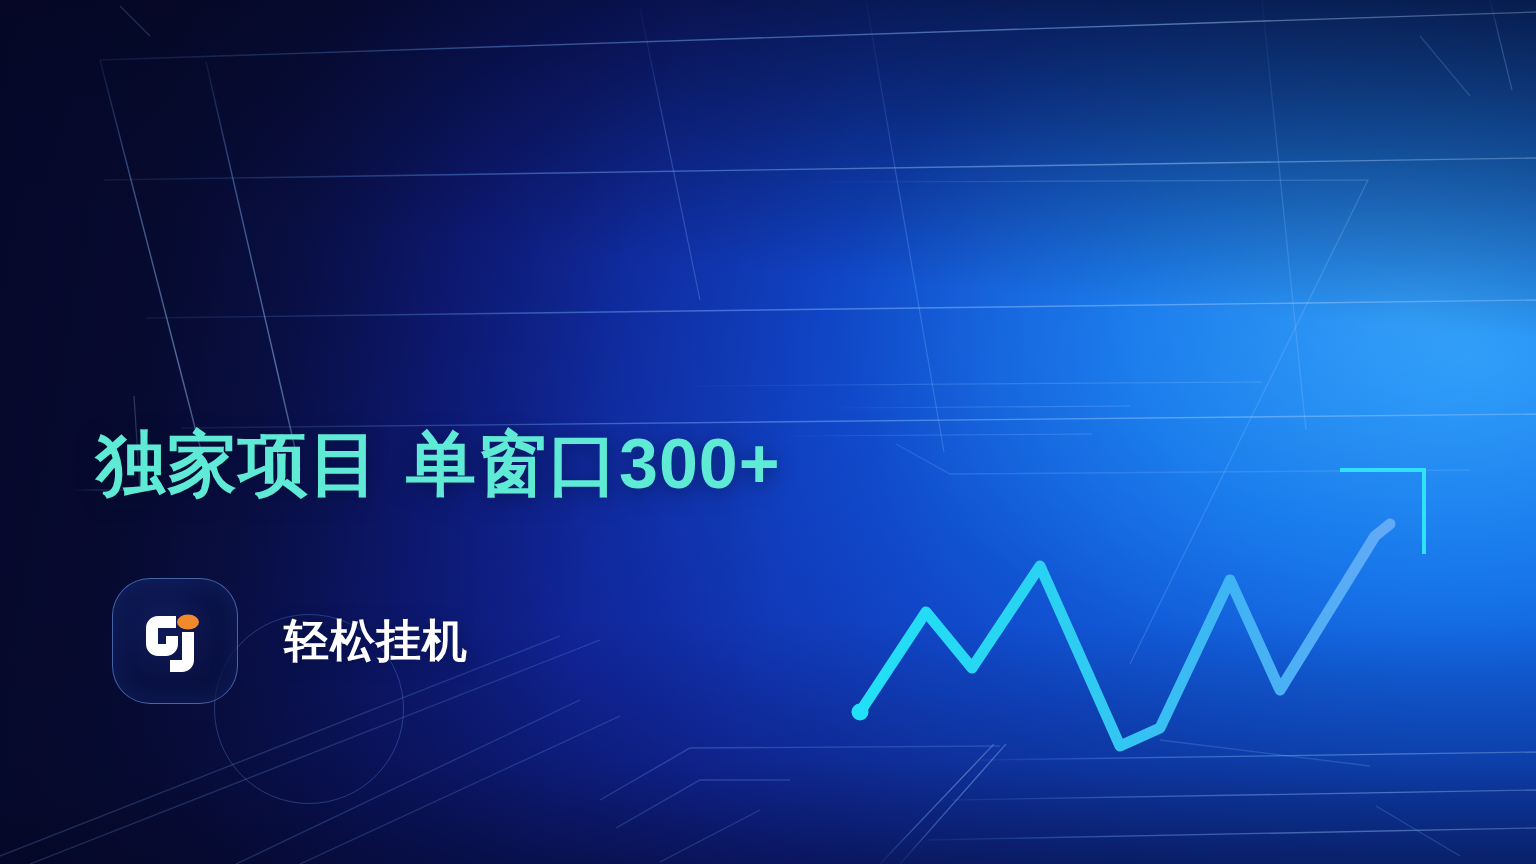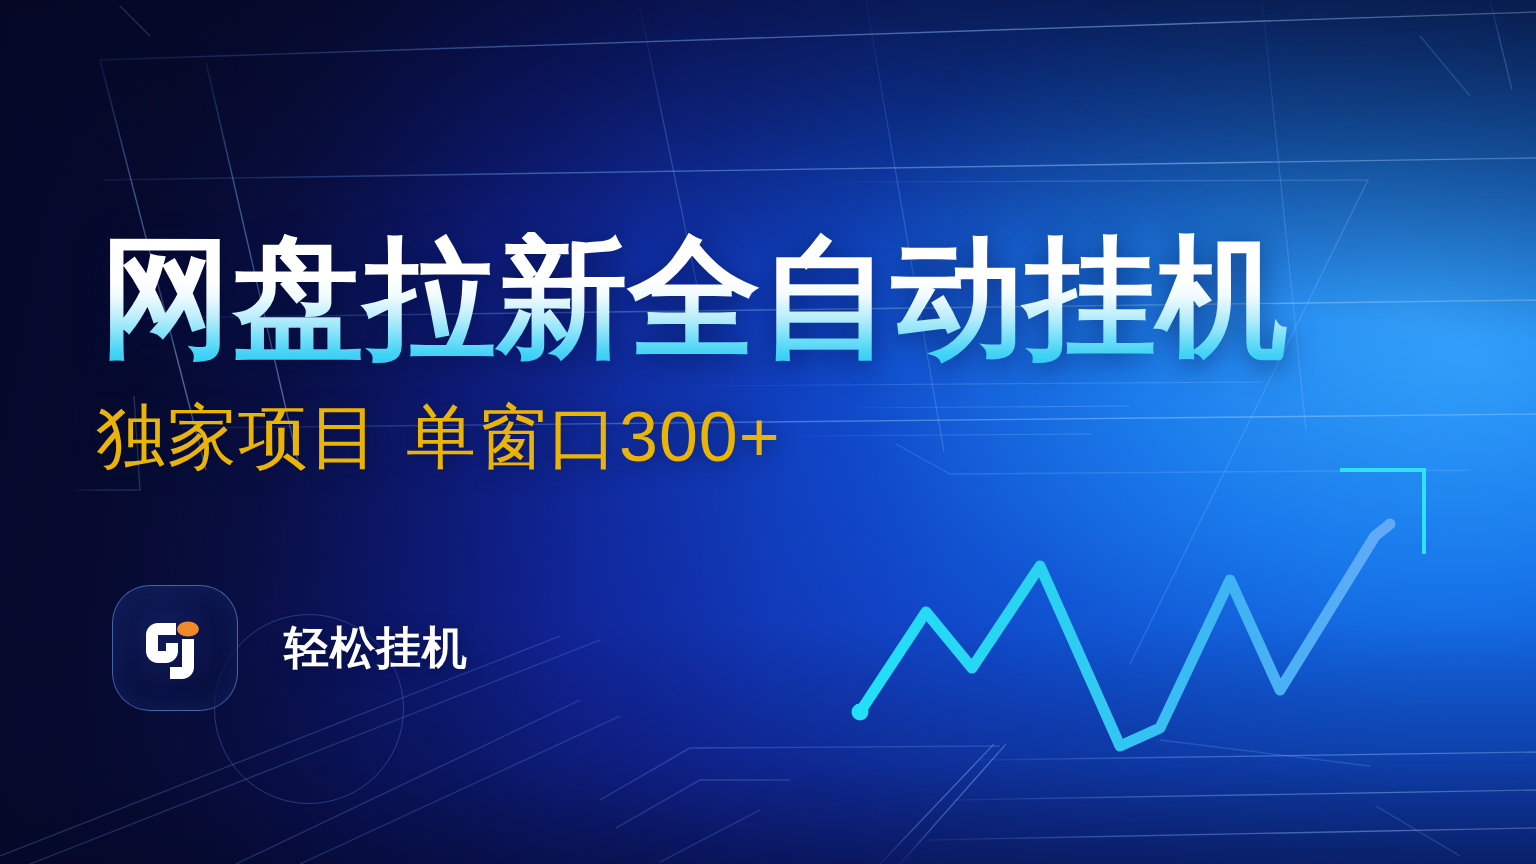--- a/index.html
+++ b/index.html
@@ -86,40 +86,39 @@
     -webkit-text-fill-color: transparent;
     filter: drop-shadow(0 6px 14px rgba(2,10,60,0.55));
     transform: scaleX(1.0);
     transform-origin: left top;
   }
 
   
   .subtitle {
     position: absolute;
     left: 96px;
-    top: 402px;
+    top: 429px;
     font-size: 70px;
     line-height: 1.0;
-    font-weight: 400;
+    font-weight: 700;
     white-space: nowrap;
-    color: #eab308;
+    color: #5eead4;
     letter-spacing: 1px;
     filter: drop-shadow(0 4px 10px rgba(2,8,48,0.5));
   }
   .subtitle .gap { display: inline-block; width: 26px; }
 
   
   .brand {
     position: absolute;
     left: 112px;
     top: 578px;
     display: flex;
     align-items: center;
     gap: 46px;
-    margin-top: 7px;
   }
   .logo-badge {
     position: relative;
     width: 124px;
     height: 124px;
     border-radius: 38px;
     border: 1.5px solid rgba(120,170,255,0.55);
     background: radial-gradient(ellipse at 40% 35%, rgba(18,30,96,0.85) 0%, rgba(10,18,68,0.75) 60%, rgba(8,14,56,0.6) 100%);
     display: flex;
     align-items: center;
@@ -277,21 +276,20 @@
       <path d="M 30,272 L 96,172 L 142,228 L 210,126 L 290,306 L 330,288 L 400,140 L 450,250 L 545,96 L 560,84" fill="none" stroke="url(#lineGrad)" stroke-width="11" stroke-linecap="round" stroke-linejoin="round"></path>
 
       <circle cx="30" cy="272" r="8.5" fill="#22e0f7"></circle>
 
       <g fill="none" stroke="#2fe2f8" stroke-width="4" stroke-linecap="square">
         <path d="M 512,30 L 594,30 L 594,112"></path>
       </g>
     </svg>
   </div>
 
-  <div class="title">网盘拉新全自动挂机</div>
 
   <div class="subtitle">
     <span>独家项目</span><span class="gap"></span><span>单窗口300+</span>
   </div>
 
   <div class="brand">
 
     <div class="logo-badge">
       <svg width="86" height="86" viewBox="0 0 86 86">
 

